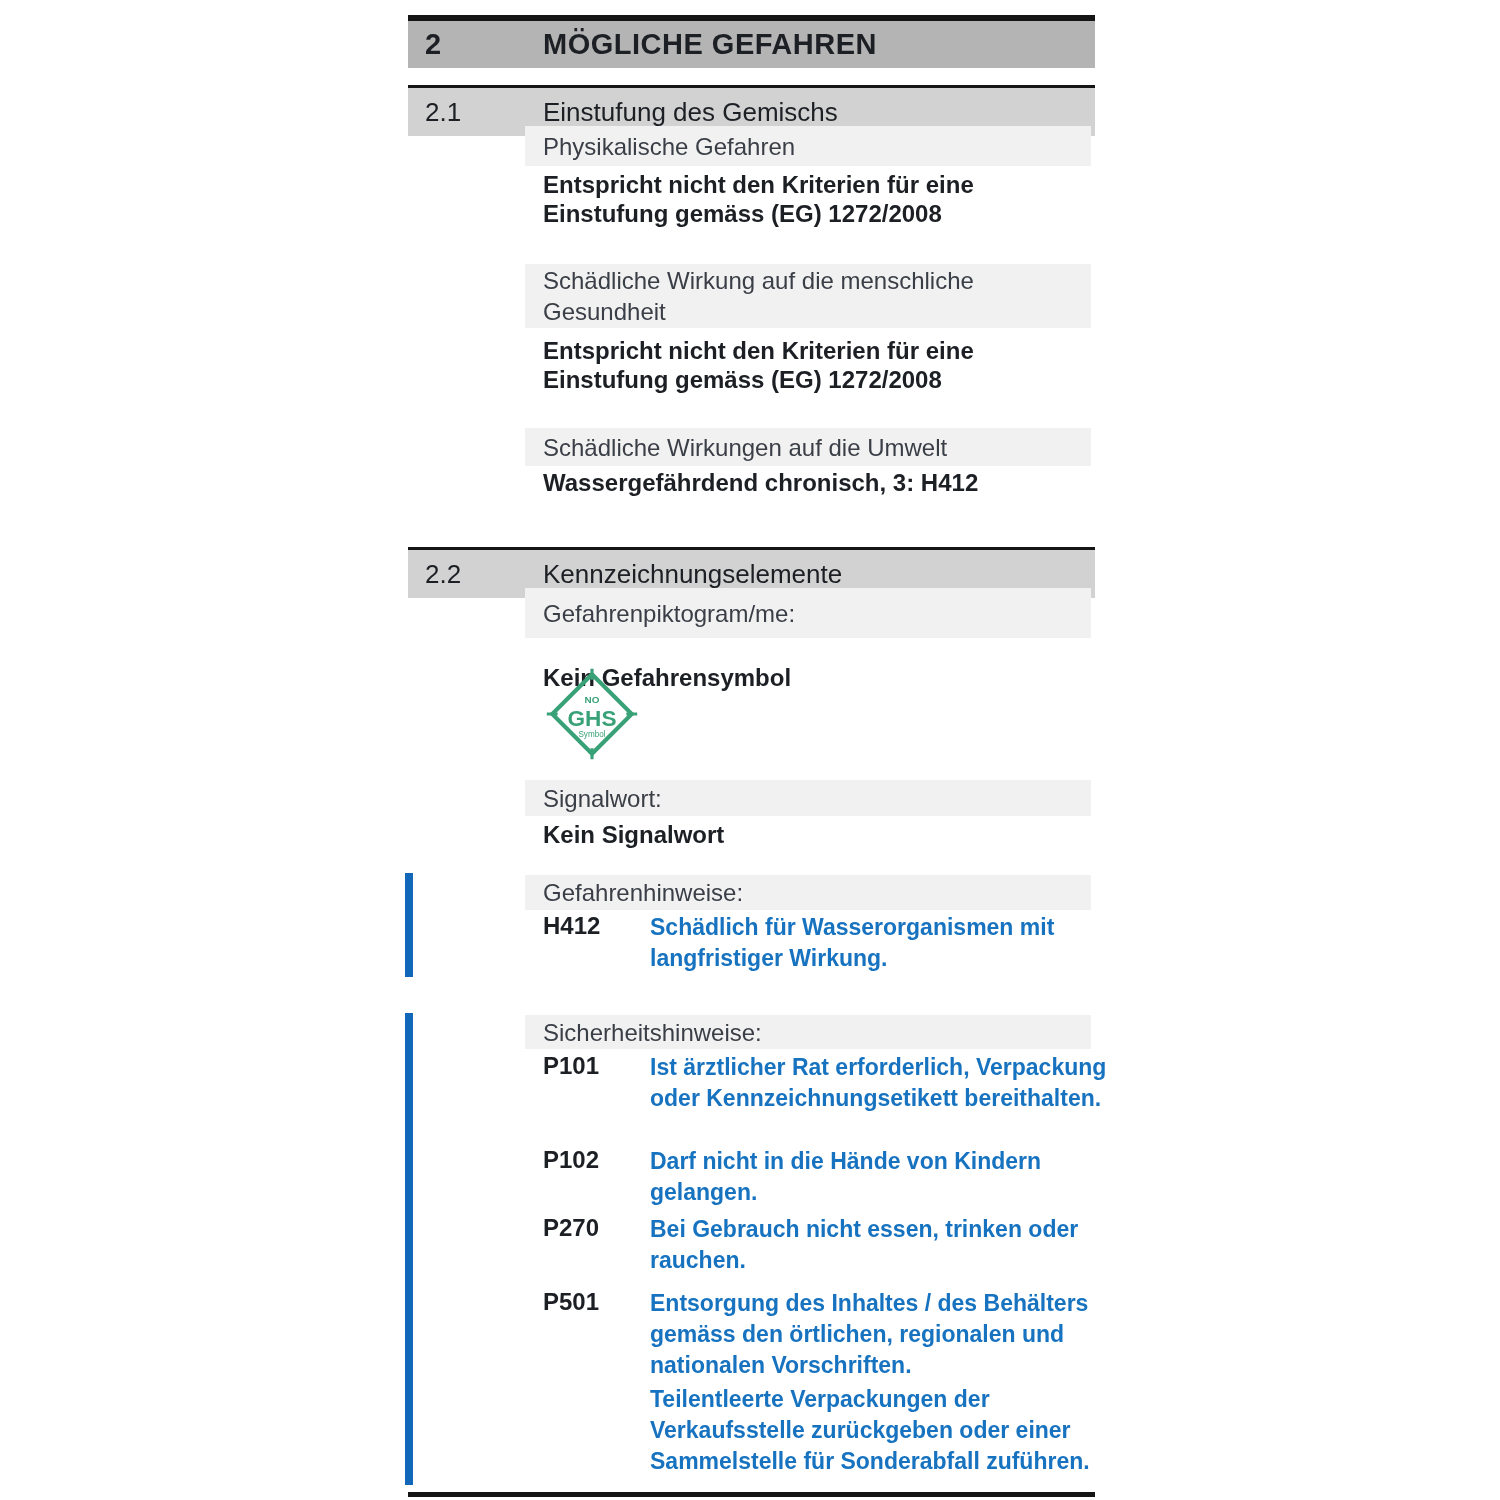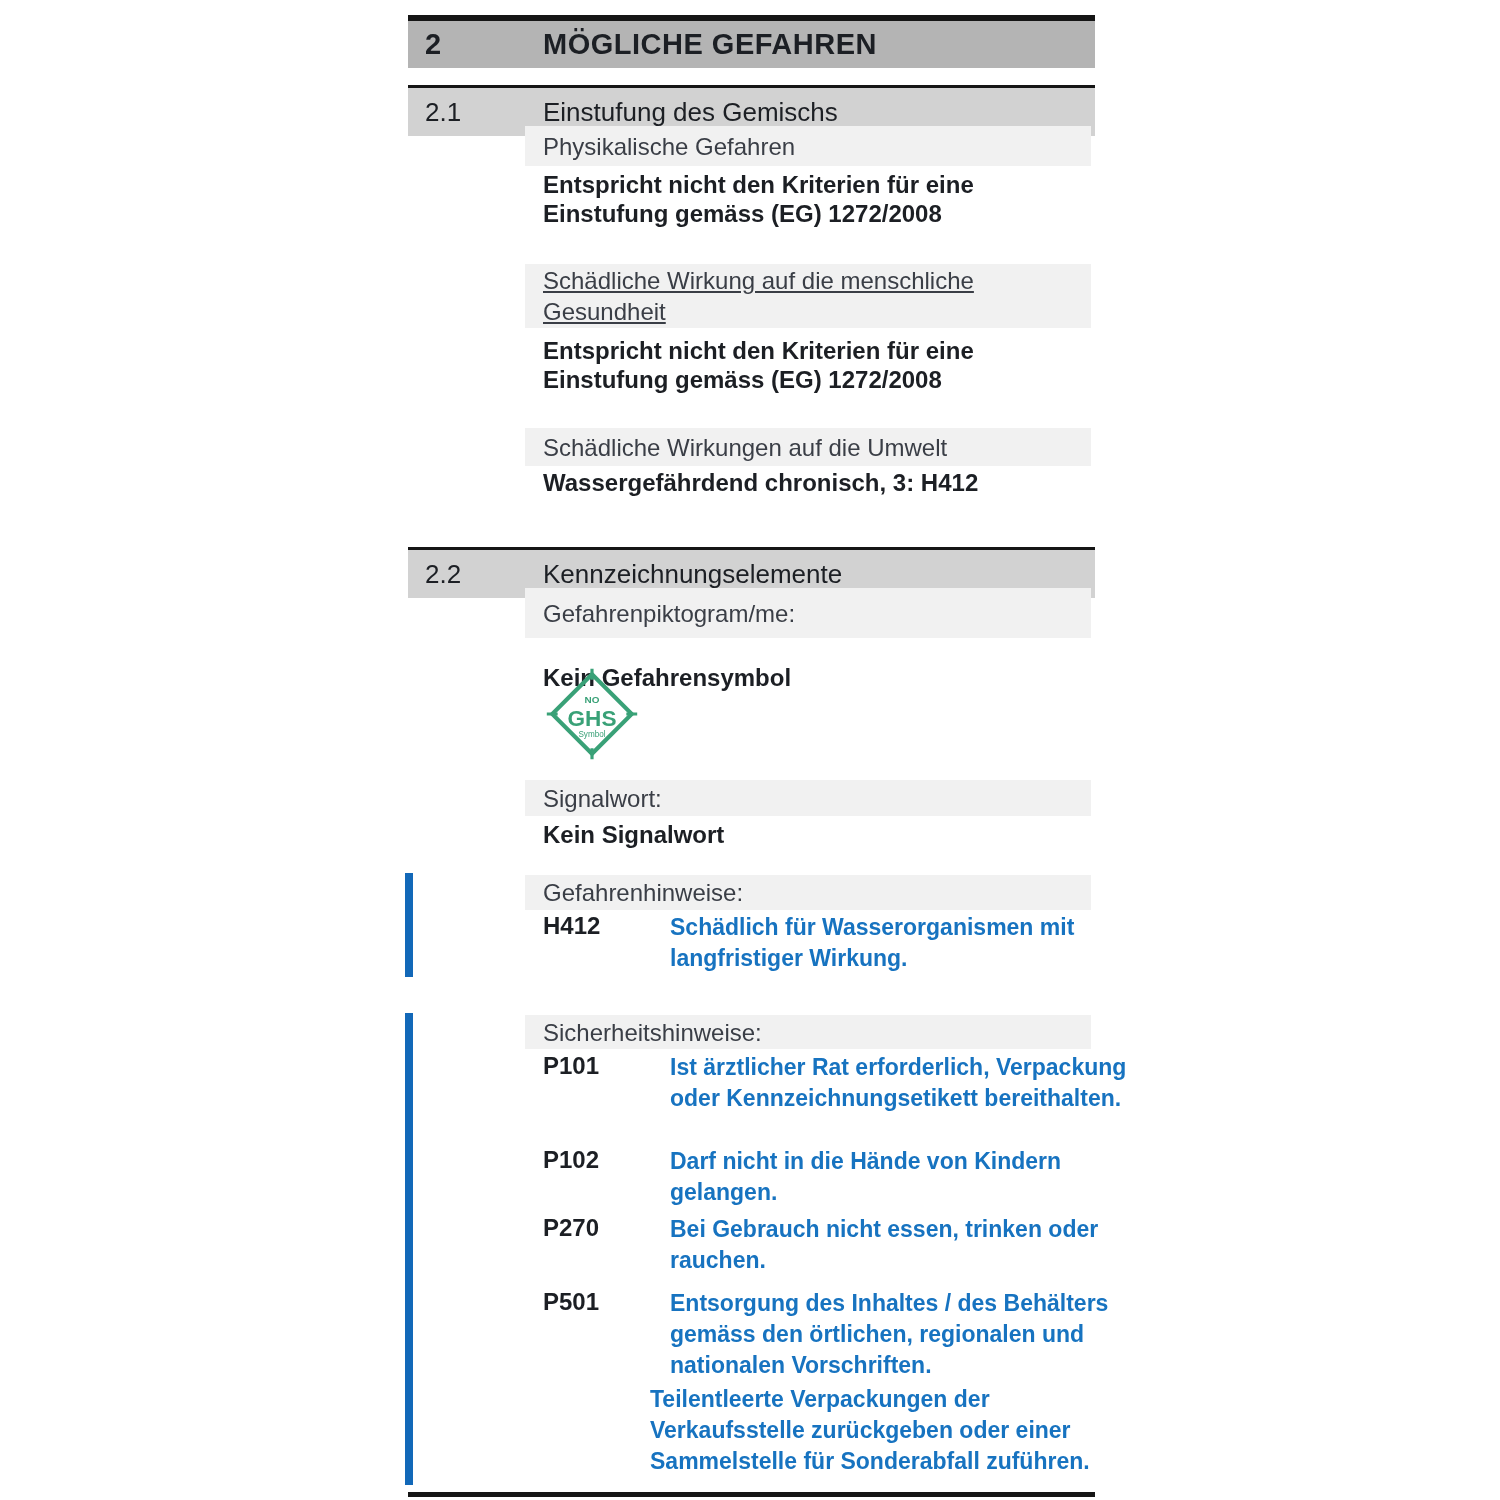--- a/index.html
+++ b/index.html
@@ -31,21 +31,21 @@
   .label-row{position:absolute;left:117px;width:566px;background:var(--row-gray);
     display:flex;align-items:center;padding:2px 8px 2px 18px;
     font-size:24px;line-height:31px;color:var(--label-ink);}
 
   .value{position:absolute;left:135px;width:552px;font-size:24px;line-height:29px;
     font-weight:bold;color:var(--ink);}
 
   .stmt{position:absolute;left:135px;width:552px;}
   .stmt .code{position:absolute;left:0;top:0;width:100px;font-size:24px;font-weight:bold;color:var(--ink);}
   .stmt .txt{position:absolute;left:107px;top:0;width:500px;
-    font-size:23px;line-height:31px;font-weight:600;color:var(--blue);margin-left:20px;}
+    font-size:23px;line-height:31px;font-weight:600;color:var(--blue);}
   .stmt-cont{position:absolute;left:242px;width:500px;
     font-size:23px;line-height:31px;font-weight:600;color:var(--blue);}
 
   .vbar{position:absolute;left:-3px;width:8px;background:var(--bar-blue);}
 
   .ghs{position:absolute;left:137px;top:663px;width:94px;height:102px;}
   .ghs text{fill:var(--green);font-family:"Liberation Sans",sans-serif;}
 </style>
 </head>
 <body>
@@ -65,21 +65,21 @@
     <div class="sec-bar bar-sub" style="top:88px;">
       <span class="num">2.1</span>
       <span class="ttl">Einstufung des Gemischs</span>
     </div>
 
     <div class="label-row" style="top:126px;height:40px;">
       <span>Physikalische Gefahren</span>
     </div>
     <div class="value" style="top:170px;">Entspricht nicht den Kriterien für eine Einstufung gemäss (EG) 1272/2008</div>
 
-    <div class="label-row" style="top:264px;height:64px;text-decoration:underline;">
+    <div class="label-row" style="top:264px;height:64px;">
       <span>Schädliche Wirkung auf die menschliche Gesundheit</span>
     </div>
     <div class="value" style="top:336px;">Entspricht nicht den Kriterien für eine Einstufung gemäss (EG) 1272/2008</div>
 
     <div class="label-row" style="top:428px;height:38px;">
       <span>Schädliche Wirkungen auf die Umwelt</span>
     </div>
     <div class="value" style="top:468px;">Wassergefährdend chronisch, 3: H412</div>
 
     <div class="hr-black" style="top:547px;height:3px;"></div>

